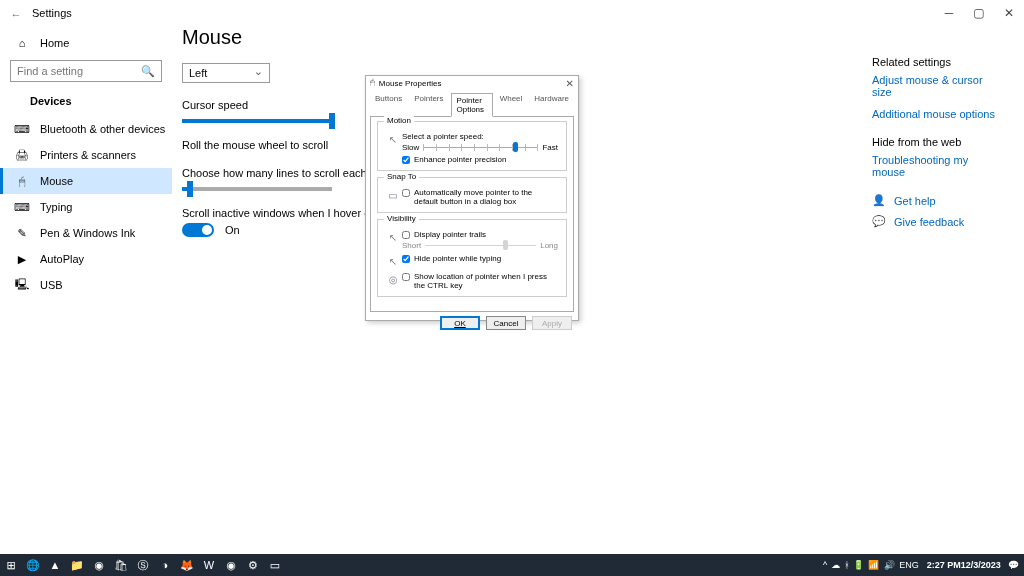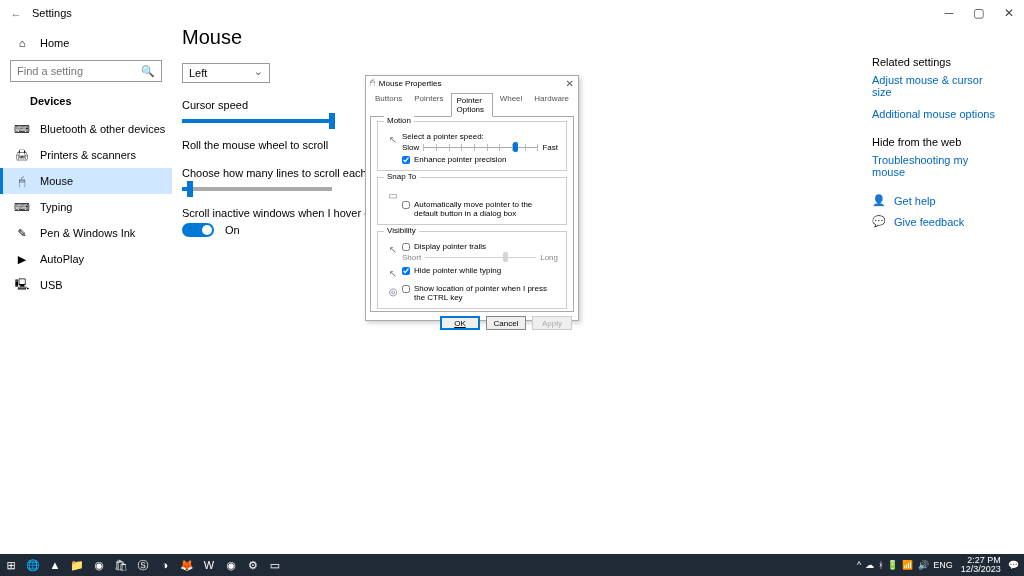--- a/index.html
+++ b/index.html
@@ -69,21 +69,21 @@
 .dlg-buttons{display:flex; gap:6px; justify-content:flex-end; padding:0 6px 4px;}
 .dlg-buttons button{font-size:8px; width:40px; height:14px; border:1px solid #888; background:#efefef;}
 .dlg-buttons button.primary{border:1px solid #0078d4; outline:1px solid #0078d4; outline-offset:-2px;text-decoration:underline;}
 .dlg-buttons button.disabled{color:#aaa; border-color:#ccc;}
 
 
 .taskbar { position:absolute; bottom:0; left:0; right:0; height:22px; background:#1f2a36; display:flex; align-items:center; color:#fff; font-size:9px;}
 .taskbar .tbtn{width:22px; height:22px; display:flex;align-items:center;justify-content:center;font-size:11px;}
 .taskbar .tray{margin-left:auto;display:flex;align-items:center;gap:4px;padding-right:4px;}
 .taskbar .tray span{font-size:9px;}
-.taskbar .clock{display:flex;flex-direction:column;align-items:flex-end;line-height:1;font-size:8px;padding:0 4px;}
+.taskbar .clock{display:flex;flex-direction:row;align-items:flex-end;line-height:1;font-size:8px;padding:0 4px;font-weight:bold;}
 </style>
 </head>
 <body>
 
 <div class="titlebar">
   <span class="back">←</span>
   <span class="title">Settings</span>
   <div class="wincontrols">
     <span>─</span>
     <span>▢</span>
@@ -217,21 +217,21 @@
               <span>Enhance pointer precision</span>
             </label>
         </div>
       </div>
     </div>
 
     <div class="group">
       <span class="legend">Snap To</span>
       <div class="ptr-row">
         <span class="dlg-icon">▭</span>
-        <label class="chk" style="margin-top:12px">
+        <label class="chk" style="margin-top:0">
             <input type="checkbox" style="">
             <span>Automatically move pointer to the default button in a dialog box</span>
           </label>
       </div>
     </div>
 
     <div class="group" style="margin-bottom:0">
       <span class="legend">Visibility</span>
       <div class="ptr-row">
         <span class="dlg-icon">↖</span>

